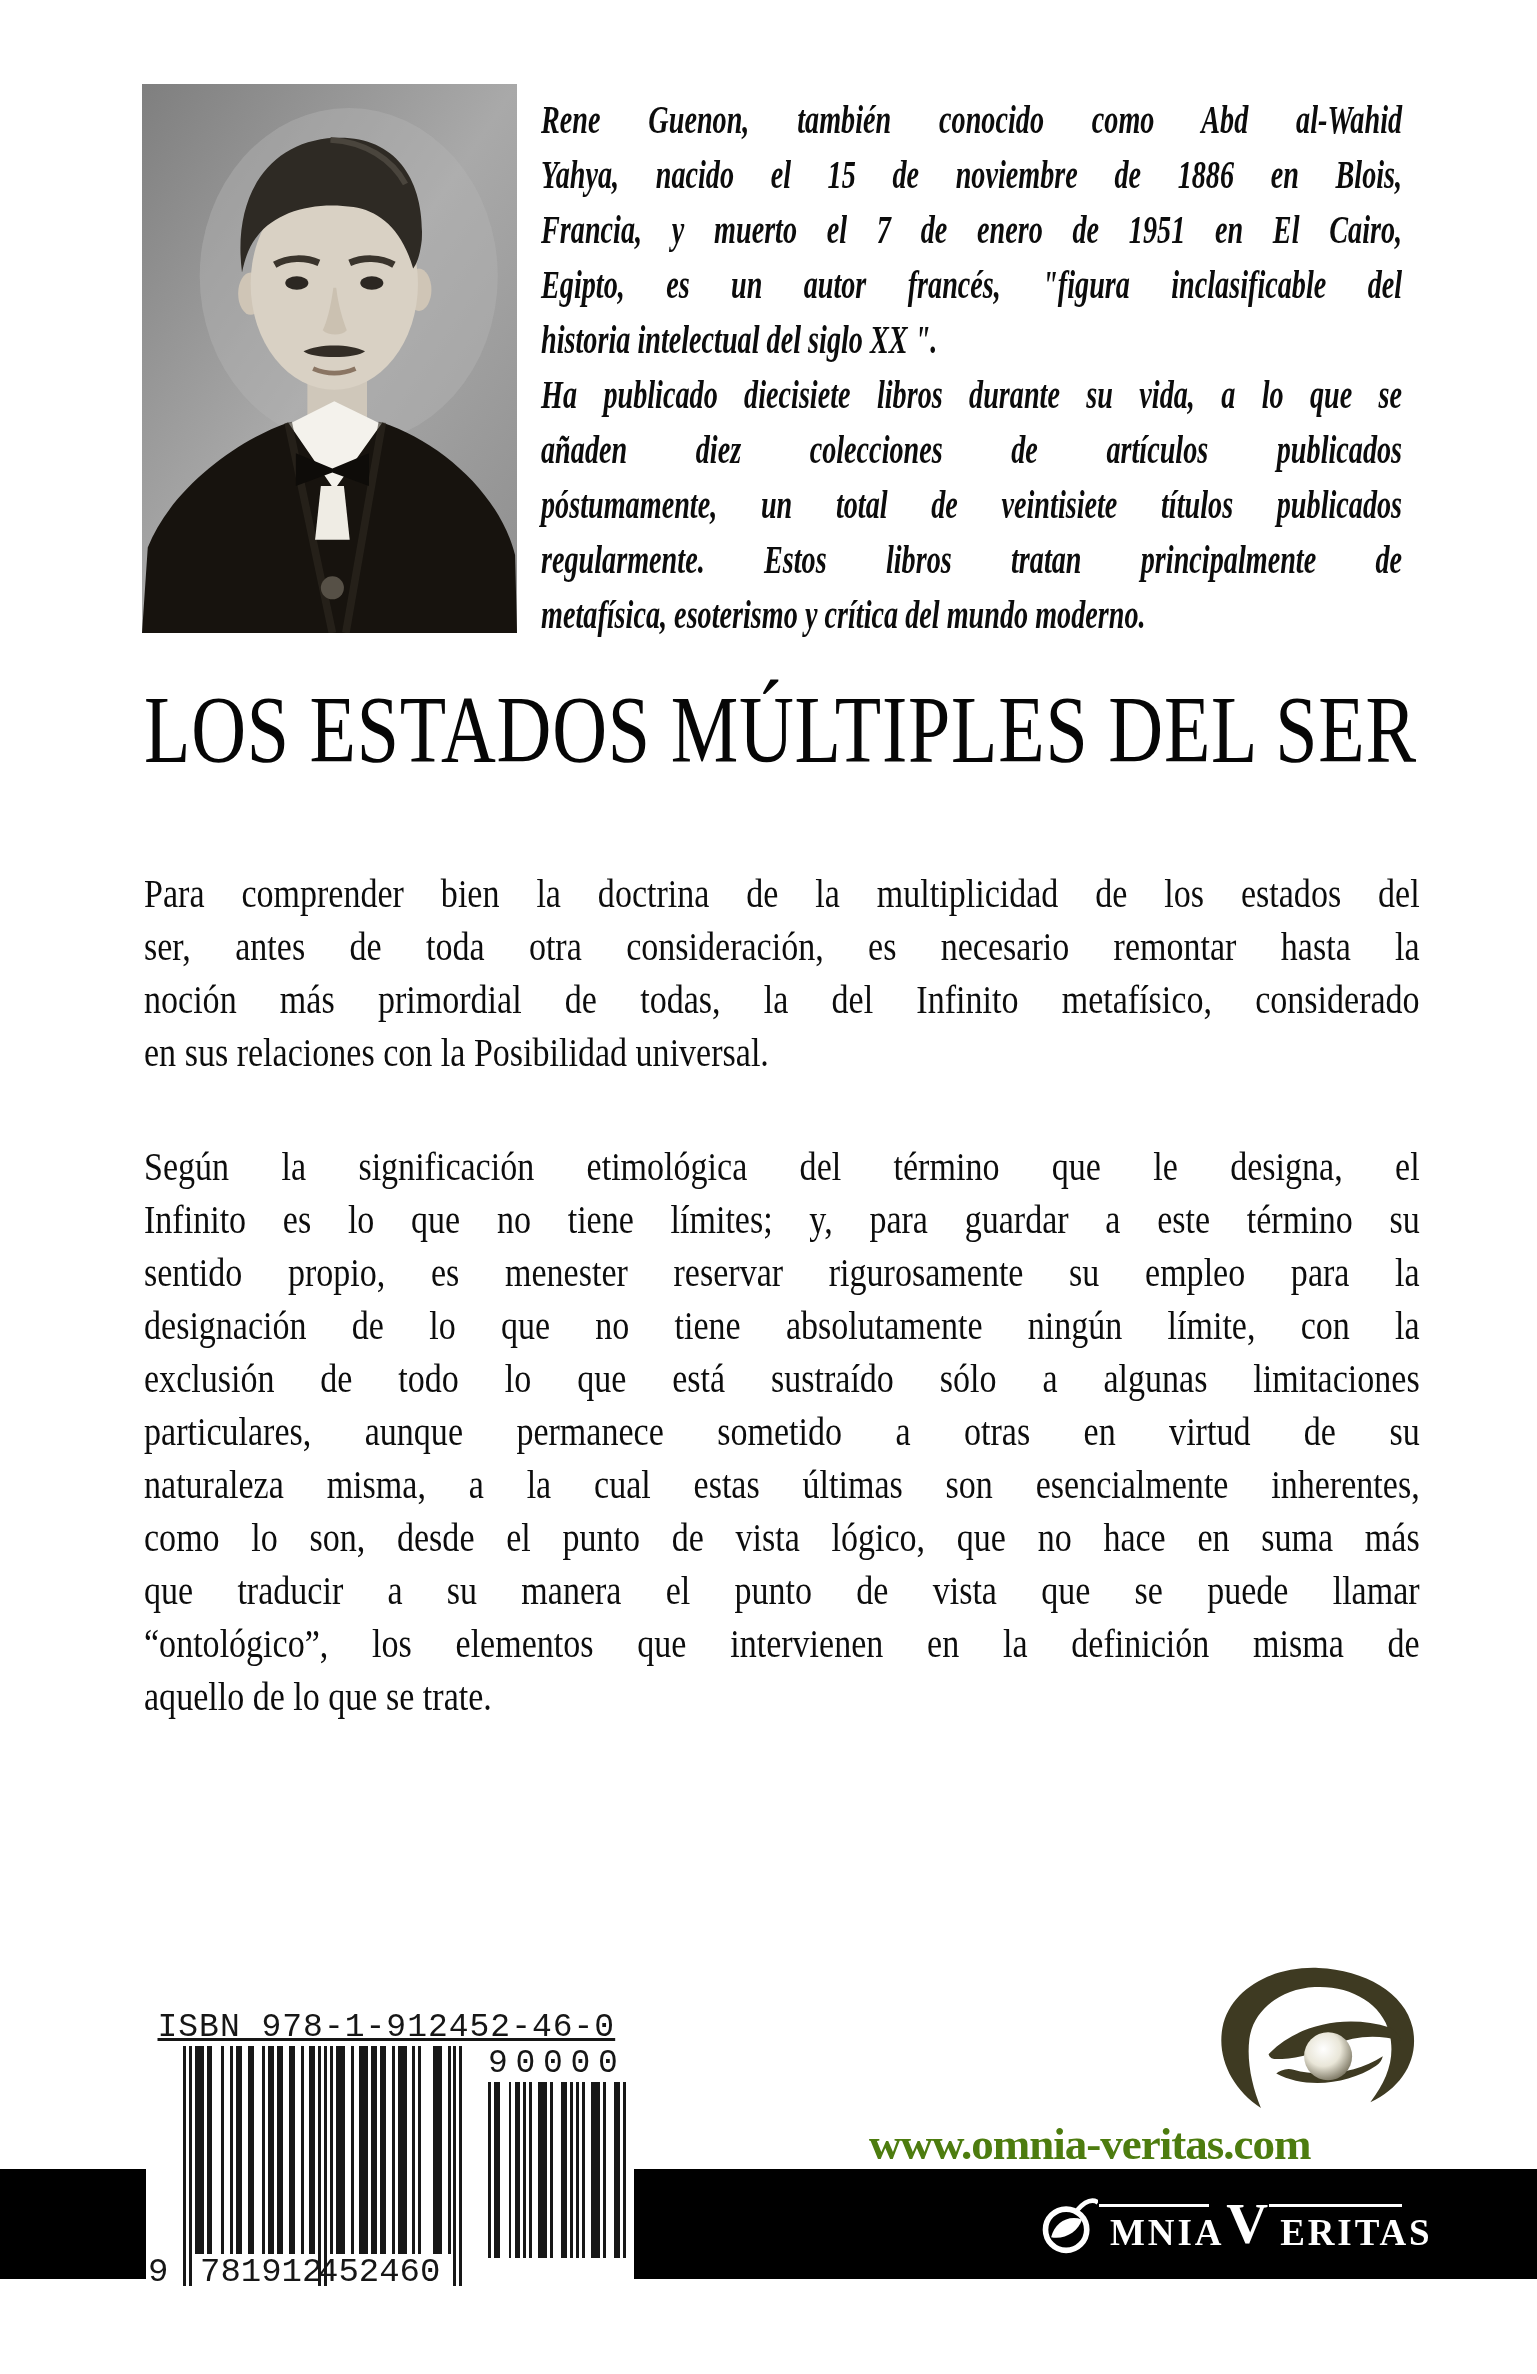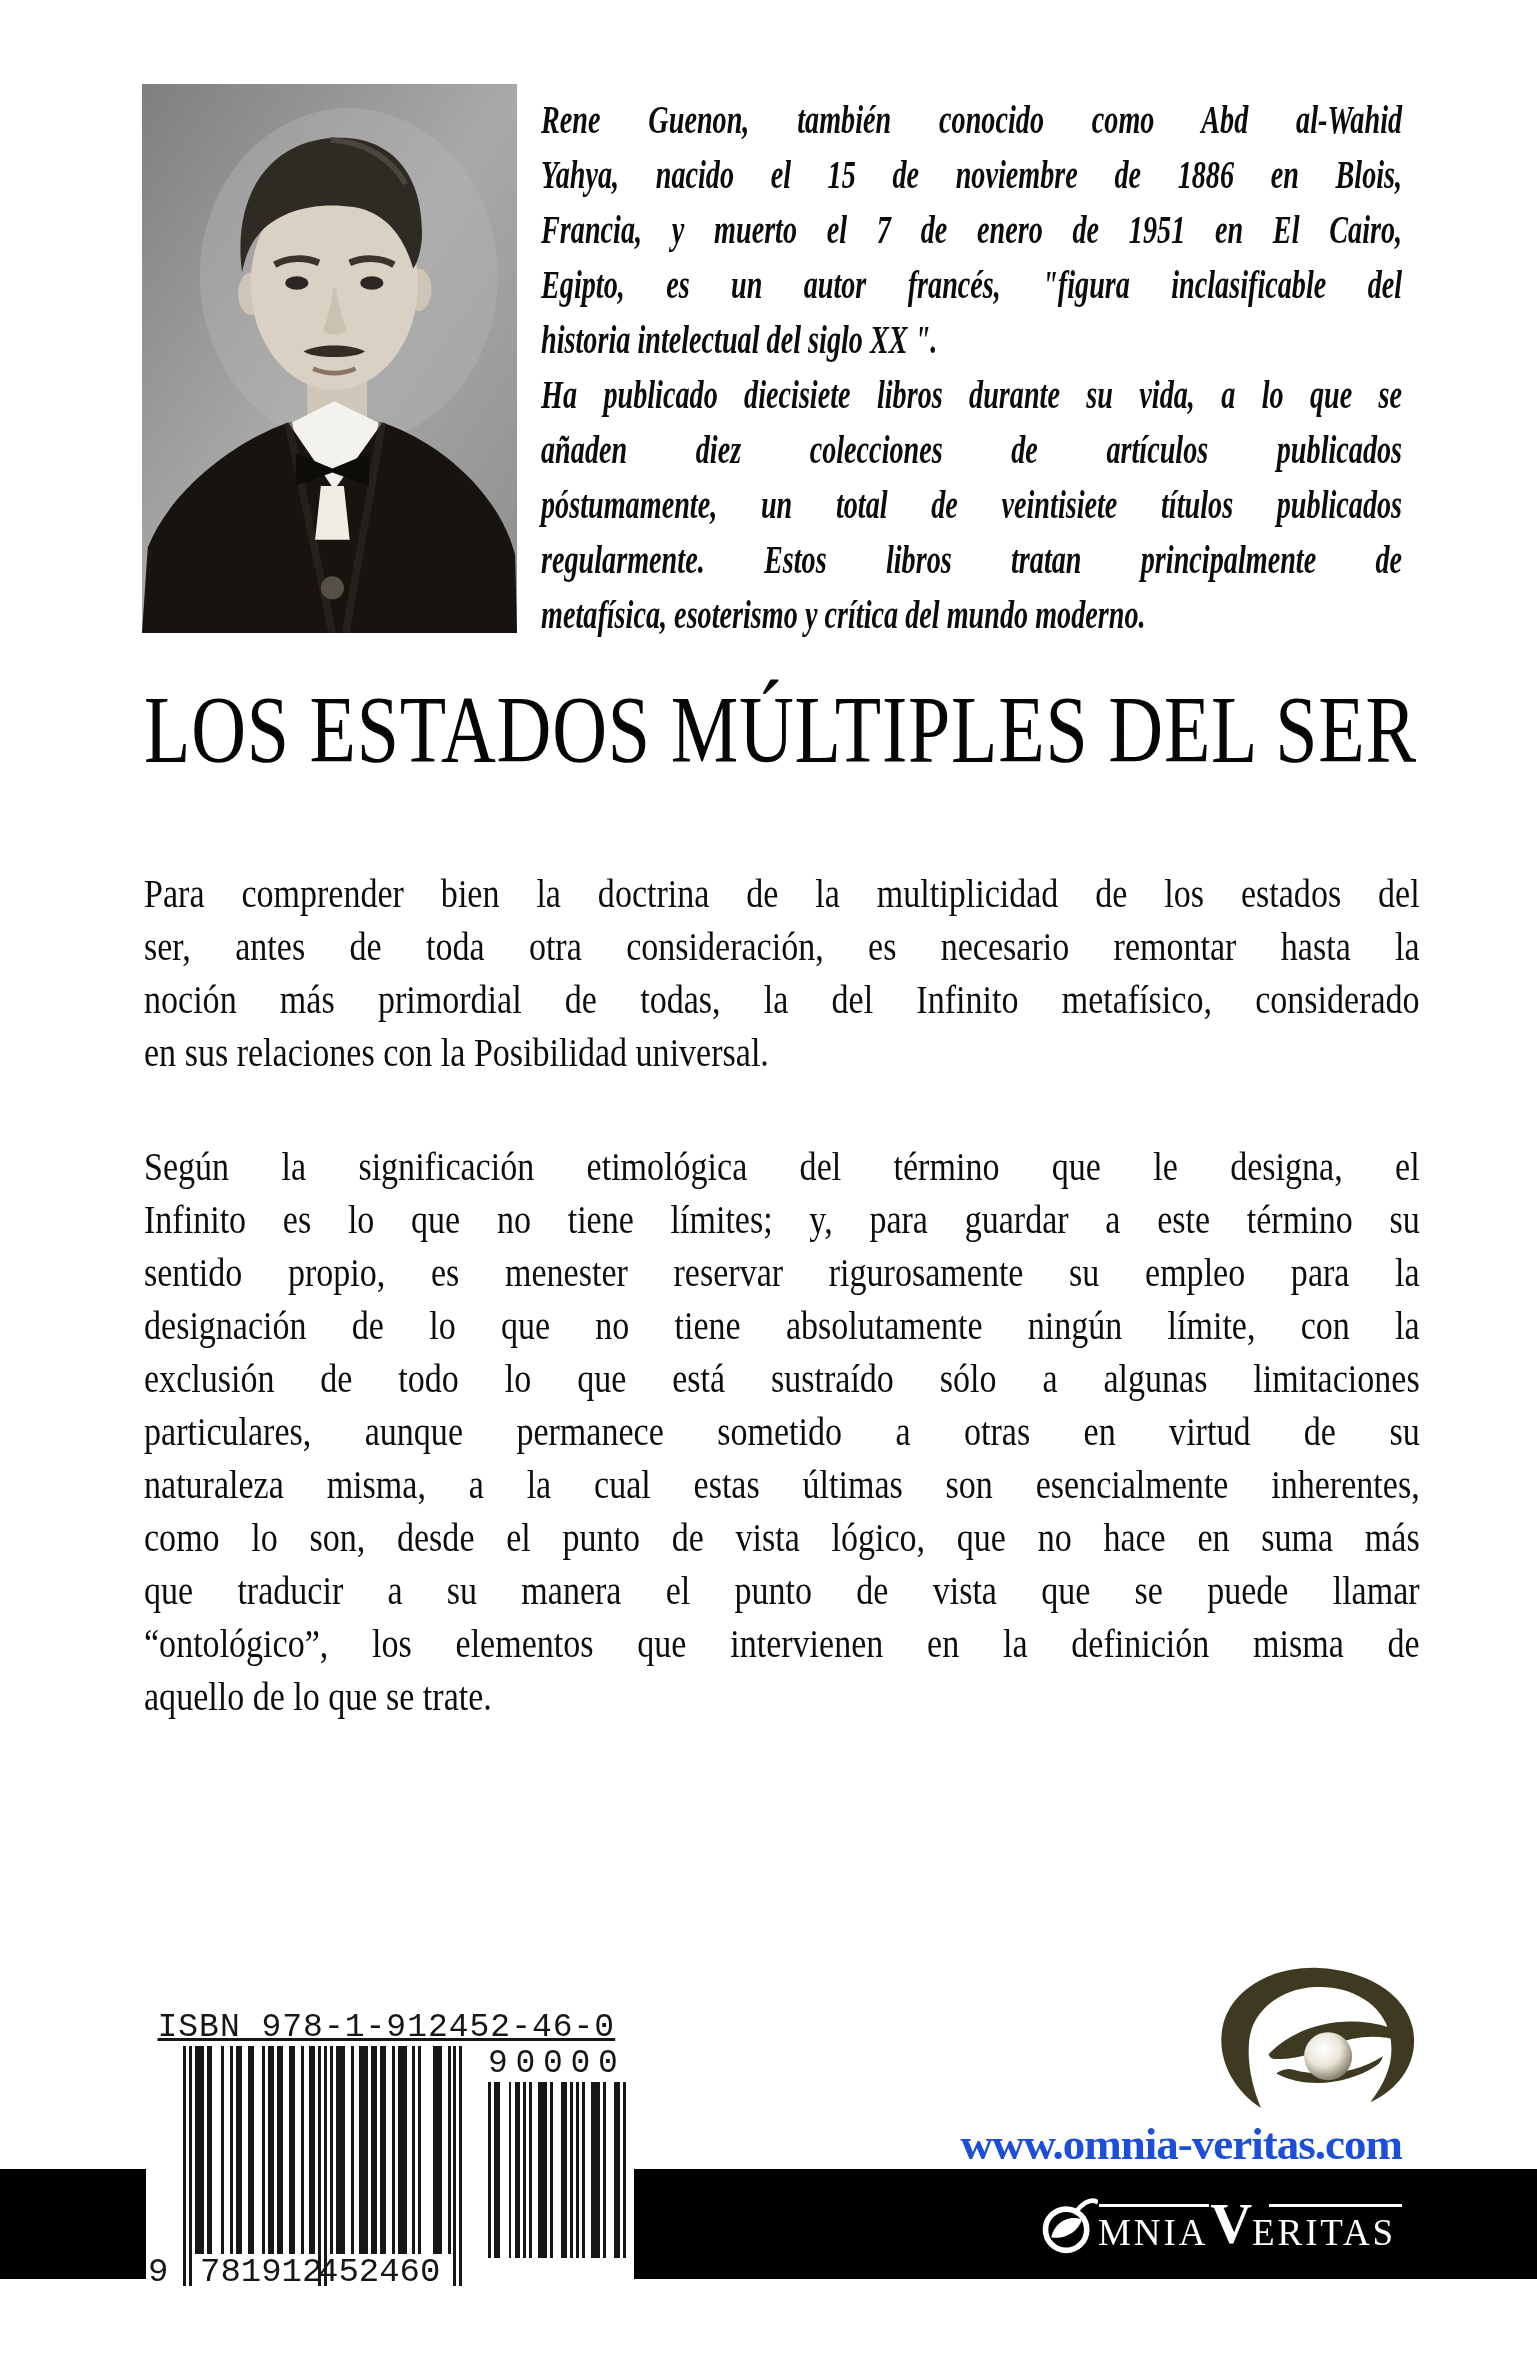--- a/index.html
+++ b/index.html
@@ -81,35 +81,35 @@
   }
   .digit-row span{position:absolute;top:250px;font-size:34px;white-space:nowrap;}
   .dg1{left:1.9px;}
   .dg2{left:54px;}
   .dg3{left:172px;}
   
   .pub-logo{position:absolute;left:1212px;top:1966px;width:213px;height:144px;z-index:1;}
   .pub-logo svg{display:block;width:100%;height:100%;}
   
   .website{
-    position:absolute;left:902px;top:2119px;width:500px;
-    text-align:right;font-weight:700;font-size:45px;line-height:50px;
-    letter-spacing:-1px;color:#1d4ed8;white-space:nowrap;
+    position:absolute;left:869px;top:2119px;width:500px;
+    text-align:left;font-weight:700;font-size:45px;line-height:50px;
+    letter-spacing:-1px;color:#4d7c0f;white-space:nowrap;
   }
   
   .wordmark{
     position:absolute;left:1038px;top:2192px;width:375px;height:63px;z-index:2;
     color:#ffffff;
   }
   .wordmark .wm-line{position:absolute;top:11.5px;height:3.8px;background:#ffffff;}
   .wm-line1{left:61px;width:110px;}
   .wm-line2{left:231px;width:133px;}
   .wm-text{position:absolute;left:0;top:0;height:63px;display:flex;align-items:flex-end;}
   .wm-o{width:60px;height:60px;margin-bottom:0px;}
-  .wm-small{font-size:37px;font-weight:400;letter-spacing:2.9px;line-height:1;padding-bottom:3.8px;}
+  .wm-small{font-size:37px;font-weight:700;letter-spacing:2.9px;line-height:1;padding-bottom:3.8px;margin-left:12px;}
   .wm-big{font-size:58px;font-weight:600;line-height:1;padding-bottom:1.9px;margin-left:1.9px;}
 </style>
 </head>
 <body>
 
 <div class="page">
 
   <div class="photo">
     <svg viewBox="0 0 390 571" preserveAspectRatio="none">
       <defs>

